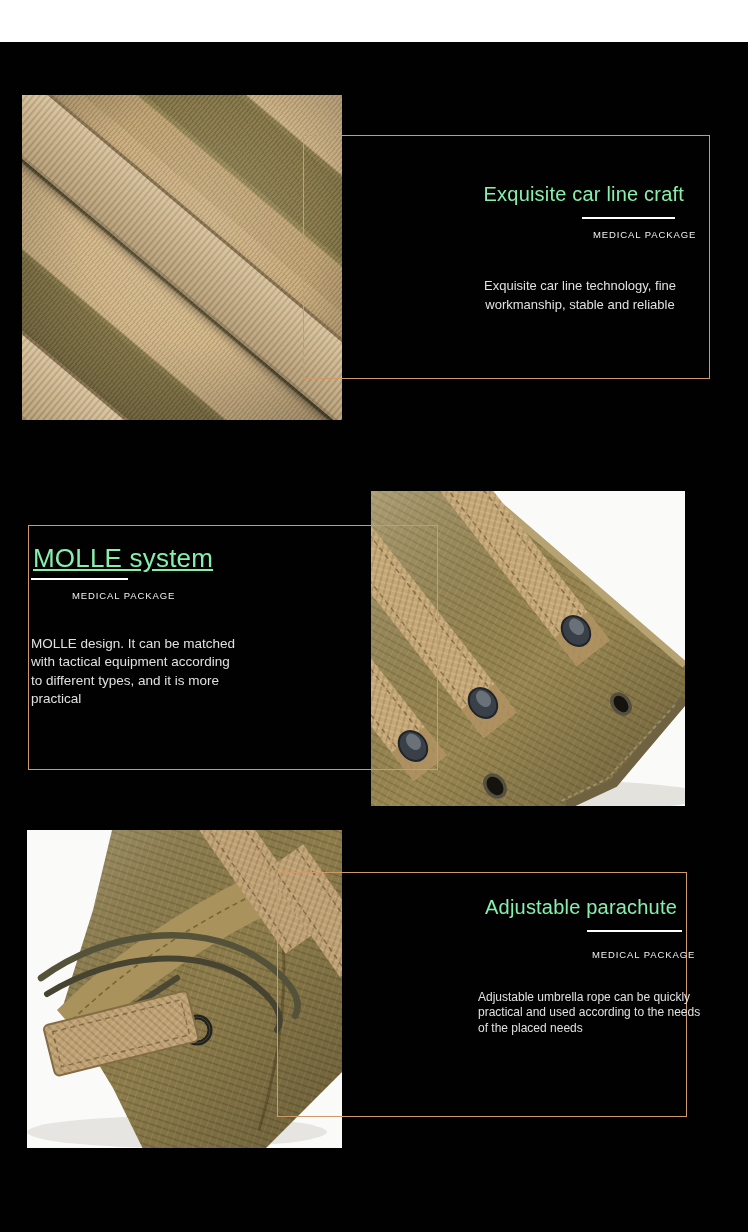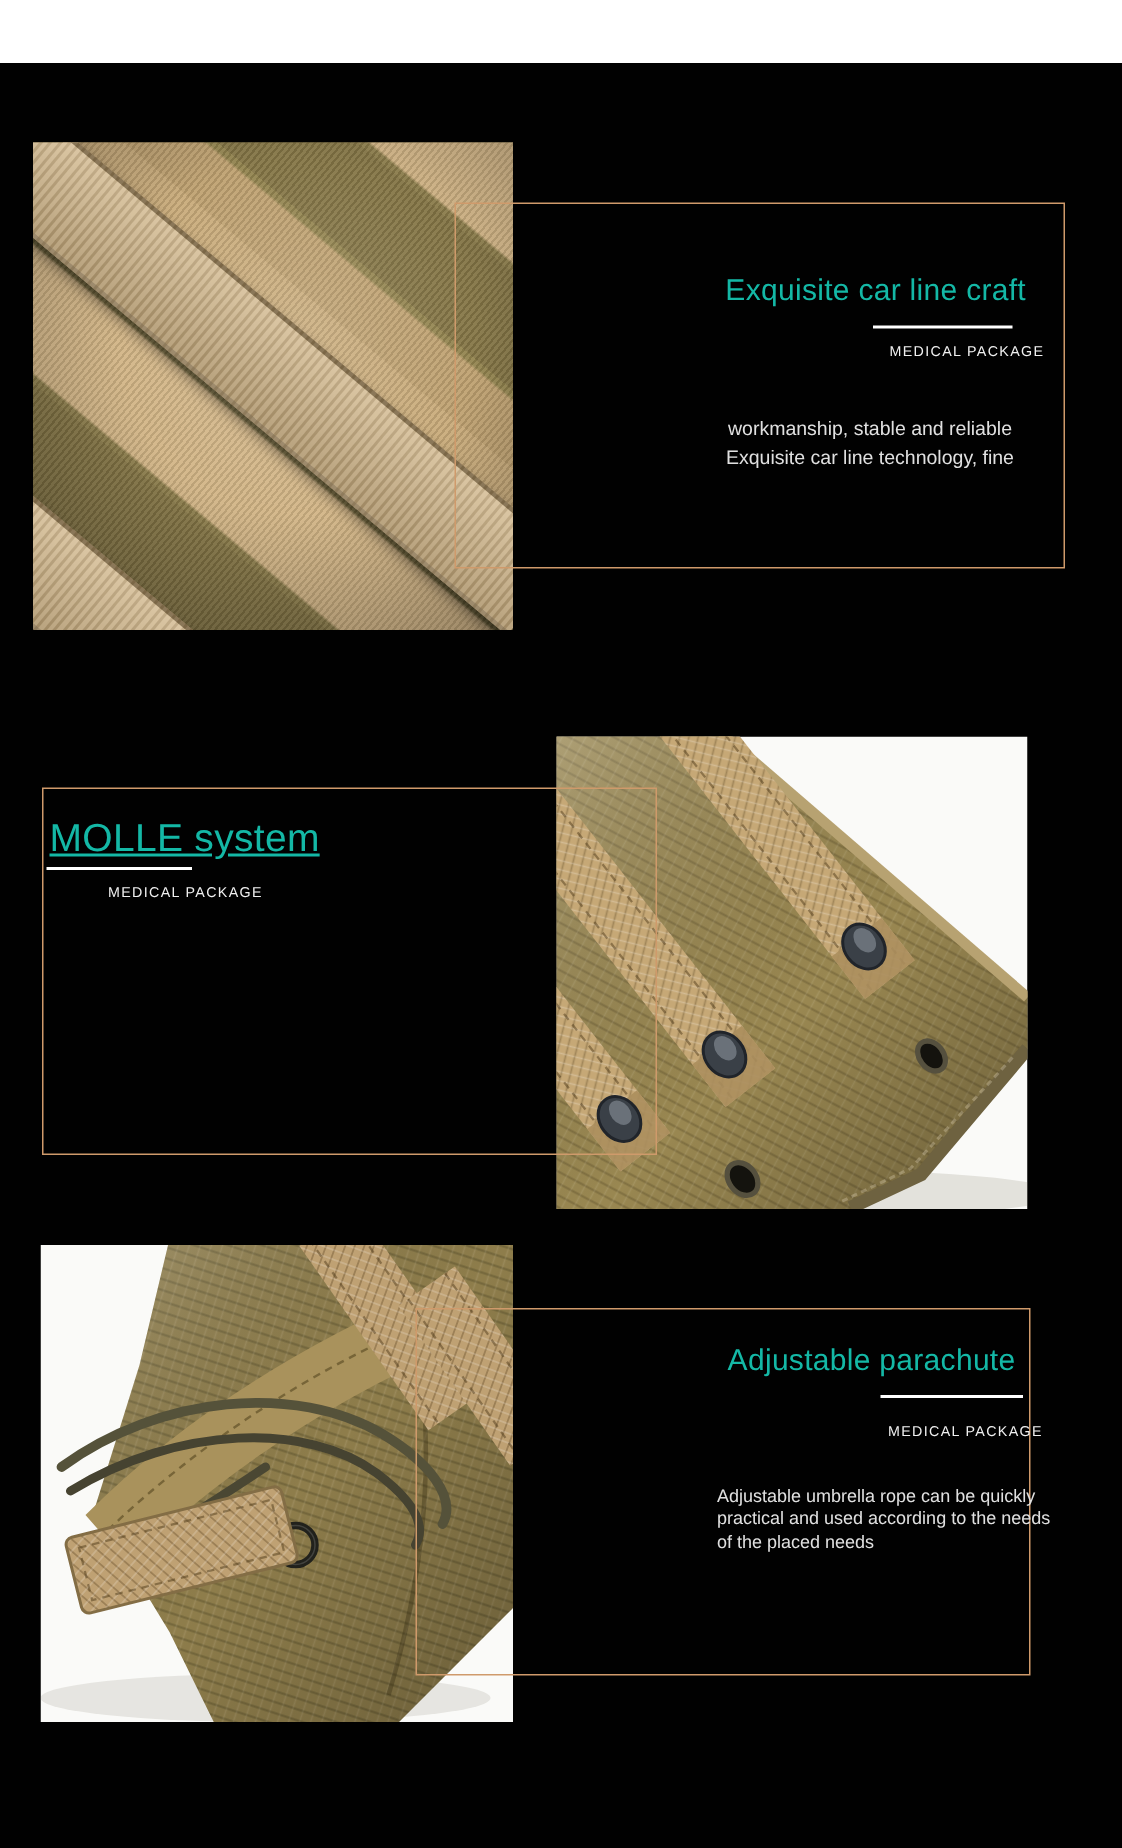--- a/index.html
+++ b/index.html
@@ -37,21 +37,21 @@
   .photo3{left:27px;top:830px;}
 
   
   .deco-box{position:absolute;border:1px solid #cf9a6b;z-index:3;}
   .box1{left:303px;top:135px;width:405px;height:242px;}
   .box2{left:28px;top:525px;width:408px;height:243px;}
   .box3{left:277px;top:872px;width:408px;height:243px;}
 
   
   .sec-title{
-    position:absolute;margin:0;z-index:4;color:#14b8a6;font-weight:400;
+    position:absolute;margin:0;z-index:4;color:#86efac;font-weight:400;
     white-space:nowrap;letter-spacing:0.2px;
   }
   .t1{right:64px;top:182px;font-size:20px;line-height:24px;}
   .t2{left:33px;top:543px;font-size:26px;line-height:30px;text-decoration:underline;}
   .t3{right:71px;top:895px;font-size:20px;line-height:24px;}
 
   .divider{position:absolute;height:1.6px;background:#ffffff;z-index:4;}
   .d1{left:582px;top:217px;width:93px;}
   .d2{left:31px;top:578px;width:97px;}
   .d3{left:587px;top:930px;width:95px;}
@@ -79,22 +79,22 @@
 
   <div class="photo photo1">
     <div class="p1-strap a"></div>
     <div class="p1-strap b"></div>
   </div>
   <div class="deco-box box1"></div>
   <h2 class="sec-title t1">Exquisite car line craft</h2>
   <div class="divider d1"></div>
   <div class="subtitle st1">MEDICAL PACKAGE</div>
   <p class="desc desc1">
+    <span>Exquisite car line technology, fine</span>
     <span>workmanship, stable and reliable</span>
-    <span>Exquisite car line technology, fine</span>
   </p>
 
   <svg class="photo photo2" width="314" height="315" viewBox="0 0 314 315">
     <defs>
       <pattern id="p2body" width="7" height="7" patternUnits="userSpaceOnUse" patternTransform="rotate(28)">
         <rect width="7" height="7" fill="#998751"></rect>
         <path d="M0 3.5 H7" stroke="rgba(40,32,10,0.22)" stroke-width="1.4"></path>
         <path d="M3.5 0 V7" stroke="rgba(255,250,230,0.10)" stroke-width="1"></path>
       </pattern>
       <pattern id="p2strap" width="6" height="6" patternUnits="userSpaceOnUse" patternTransform="rotate(52)">
@@ -148,20 +148,26 @@
     </g>
     <g transform="rotate(-38 124 295)">
       <ellipse cx="124" cy="295" rx="9" ry="12" fill="#14130e"></ellipse>
       <ellipse cx="124" cy="295" rx="9" ry="12" fill="none" stroke="#55503e" stroke-width="3.5"></ellipse>
     </g>
   </svg>
   <div class="deco-box box2"></div>
   <h2 class="sec-title t2">MOLLE system</h2>
   <div class="divider d2"></div>
   <div class="subtitle st2">MEDICAL PACKAGE</div>
+  <p class="desc desc2">
+    <span>MOLLE design. It can be matched</span>
+    <span>with tactical equipment according</span>
+    <span>to different types, and it is more</span>
+    <span>practical</span>
+  </p>
 
   <svg class="photo photo3" width="315" height="318" viewBox="0 0 315 318">
     <defs>
       <pattern id="p3body" width="7" height="7" patternUnits="userSpaceOnUse" patternTransform="rotate(18)">
         <rect width="7" height="7" fill="#8e7d4b"></rect>
         <path d="M0 3.5 H7" stroke="rgba(35,28,8,0.24)" stroke-width="1.4"></path>
         <path d="M3.5 0 V7" stroke="rgba(255,250,225,0.10)" stroke-width="1"></path>
       </pattern>
       <pattern id="p3strap" width="6" height="6" patternUnits="userSpaceOnUse" patternTransform="rotate(55)">
         <rect width="6" height="6" fill="#bfa173"></rect>

